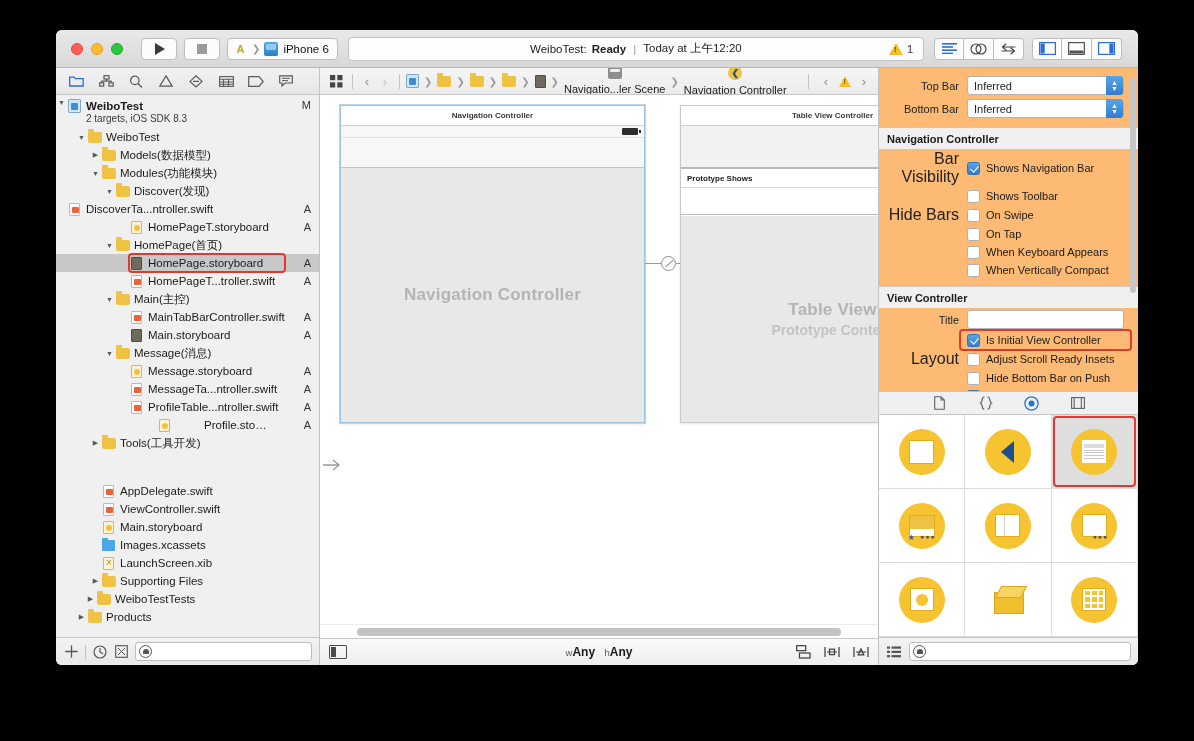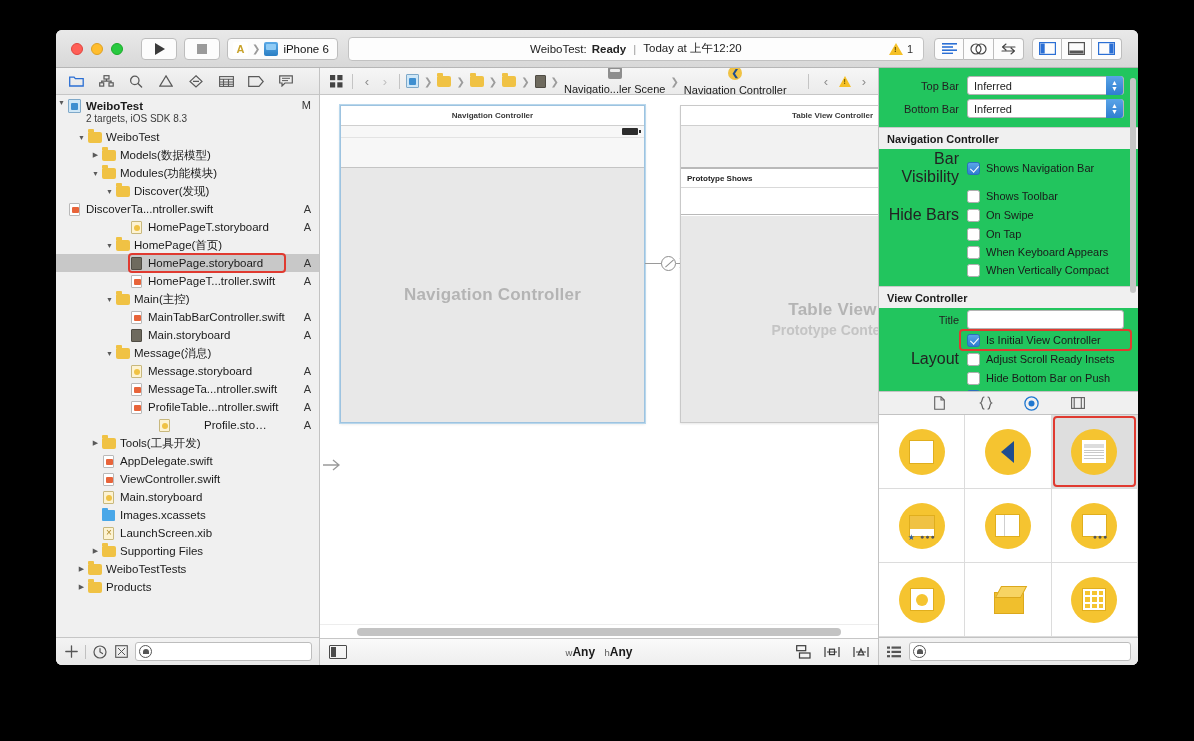--- a/index.html
+++ b/index.html
@@ -381,21 +381,21 @@
   .ef-center .bd { font-weight: bold; }
   .ef-right { margin-left: auto; display: flex; gap: 13px; color: #3a3a3a; }
 
   
   .inspector {
     width: 260px; flex: none;
     background: #f0f0f0;
     border-left: 1px solid #c3c3c3;
     display: flex; flex-direction: column;
   }
-  .insp-top { flex: none; position: relative; height: 323px; overflow: hidden; background:#22c55e; }
+  .insp-top { flex: none; position: relative; height: 323px; overflow: hidden; background:#fdba74; }
   .insp-scroll-thumb {
     position: absolute; right: 2px; top: 10px; width: 6px; height: 215px;
     background: #c6c6c6; border-radius: 3px;
   }
   .frow {
     display: flex; align-items: center;
     padding: 2px 14px 2px 6px;
     font-size: 11px; color: #222;
     min-height: 21px;
   }
@@ -822,21 +822,21 @@
               <div class="status">A</div>
             </div>
             <div class="row" style="padding-left: 34px;">
               <div class="tw">▶</div>
               <div class="ficon">
                 <div class="ic-folder"></div>
               </div>
               <div class="lbl">Tools(工具开发)</div>
               <div class="status"></div>
             </div>
-            <div class="row" style="padding-left: 34px;">
+            <div class="row" style="padding-left: 34px; margin-top: 30px;">
               <div class="tw"></div>
               <div class="ficon">
                 <div class="ic-swift"></div>
               </div>
               <div class="lbl">AppDelegate.swift</div>
               <div class="status"></div>
             </div>
             <div class="row" style="padding-left: 34px;">
               <div class="tw"></div>
               <div class="ficon">
@@ -870,21 +870,21 @@
               <div class="status"></div>
             </div>
             <div class="row" style="padding-left: 34px;">
               <div class="tw">▶</div>
               <div class="ficon">
                 <div class="ic-folder"></div>
               </div>
               <div class="lbl">Supporting Files</div>
               <div class="status"></div>
             </div>
-            <div class="row" style="padding-left: 20px;">
+            <div class="row" style="padding-left: 29px;">
               <div class="tw">▶</div>
               <div class="ficon">
                 <div class="ic-folder"></div>
               </div>
               <div class="lbl">WeiboTestTests</div>
               <div class="status"></div>
             </div>
             <div class="row" style="padding-left: 20px;">
               <div class="tw">▶</div>
               <div class="ficon">

